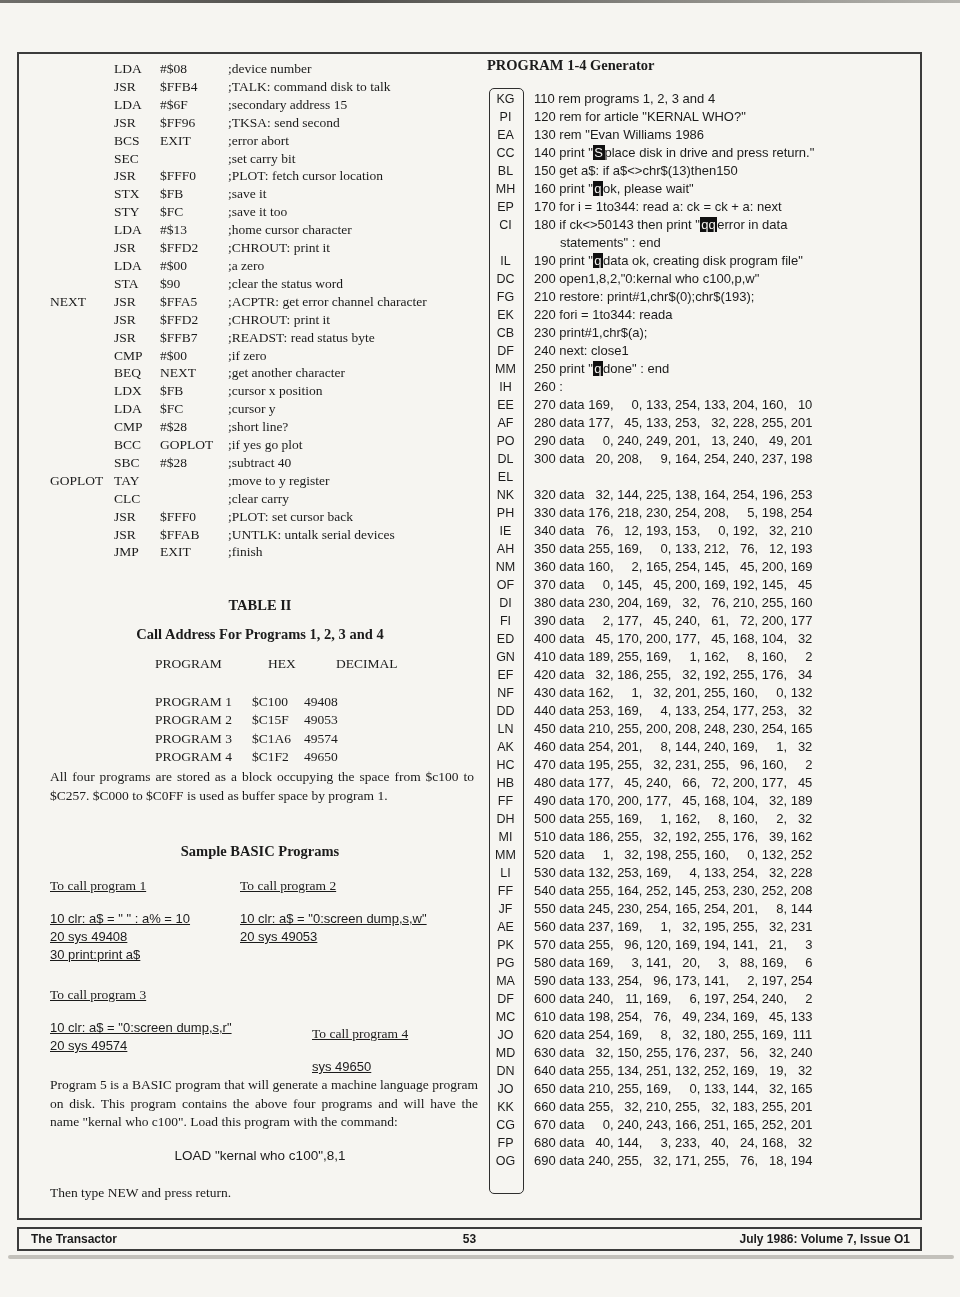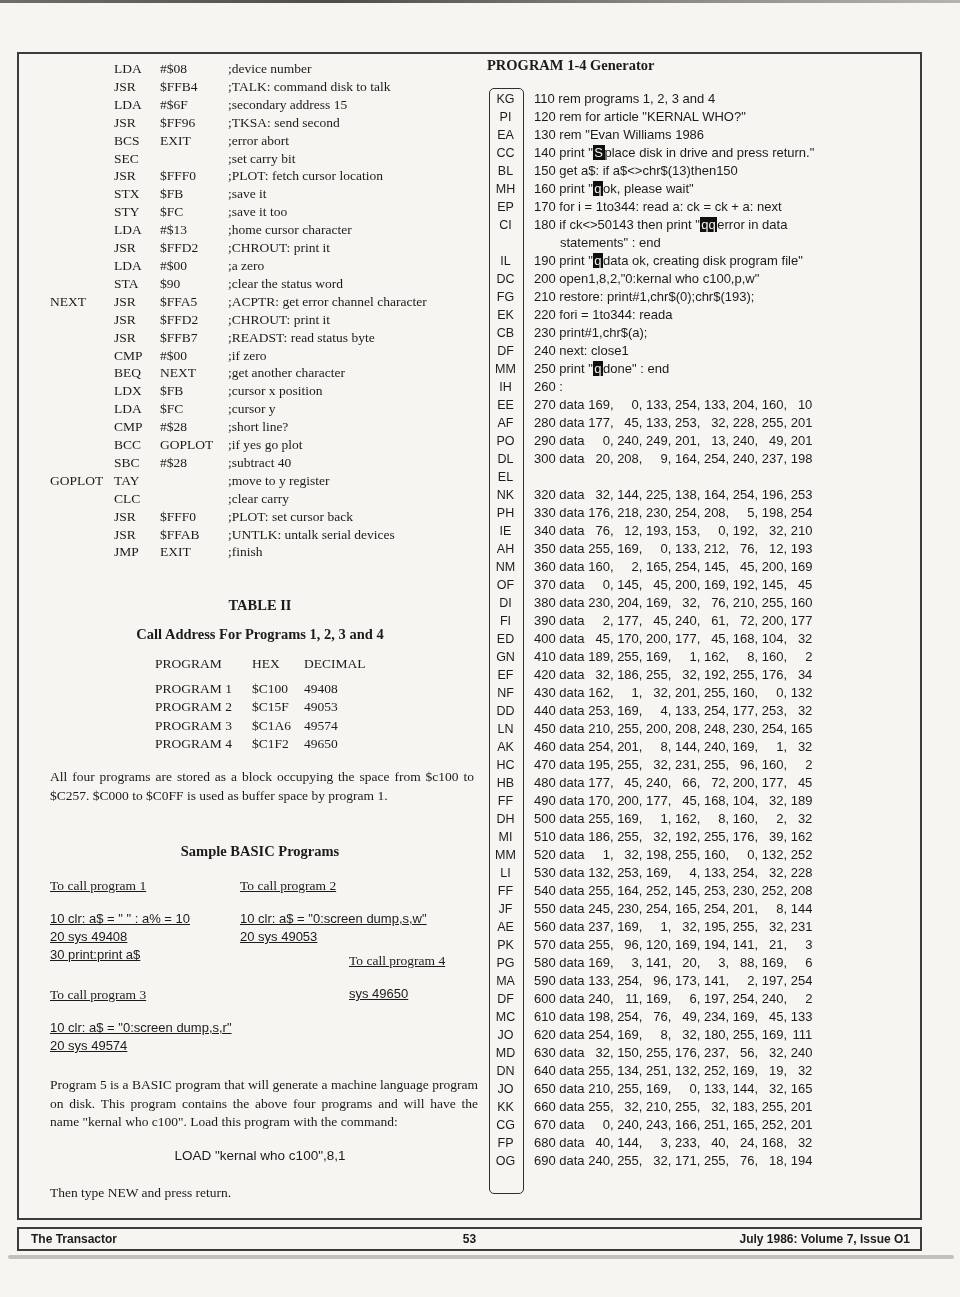--- a/index.html
+++ b/index.html
@@ -22,35 +22,35 @@
   .asm-arg{width:68px;flex:none;}
   .asm-comment{flex:none;}
 
   
   .t2-title{position:absolute;left:50px;top:597px;width:420px;text-align:center;
     font-weight:bold;font-size:14.5px;}
   .t2-sub{position:absolute;left:50px;top:626px;width:420px;text-align:center;
     font-weight:bold;font-size:14.5px;}
   .t2-table{position:absolute;left:155px;top:655px;font-size:13.5px;line-height:18.6px;}
   .t2-row{display:flex;white-space:pre;}
-  .t2-head{margin-bottom:6px;}
+  .t2-head{margin-bottom:19px;gap:16px;}
   .t2-c1{width:97px;flex:none;}
   .t2-c2{width:52px;flex:none;}
   .t2-c3{flex:none;}
   .t2-note{position:absolute;left:50px;top:768px;width:424px;font-size:13.5px;
     line-height:18.6px;text-align:justify;}
 
   
   .sb-title{position:absolute;left:50px;top:843px;width:420px;text-align:center;
     font-weight:bold;font-size:14.5px;}
   .sb{position:absolute;font-size:13.5px;text-decoration:underline;}
   .sb1{left:50px;top:878px;}
   .sb2{left:240px;top:878px;}
   .sb3{left:50px;top:987px;}
-  .sb4{left:312px;top:953px;margin-left:37px;}
+  .sb4{left:312px;top:1026px;}
   .sb .code{margin-top:16px;font-family:"Liberation Sans",sans-serif;
     font-size:13px;line-height:18px;white-space:pre;}
   .p5{position:absolute;left:50px;top:1076px;width:428px;font-size:13.5px;
     line-height:18.6px;text-align:justify;}
   .load{position:absolute;left:50px;top:1148px;width:420px;text-align:center;
     font-family:"Liberation Sans",sans-serif;font-size:13.5px;white-space:pre;}
   .then{position:absolute;left:50px;top:1185px;font-size:13.5px;}
 
   
   .gen-title{position:absolute;left:487px;top:57px;font-weight:bold;font-size:14.5px;}

